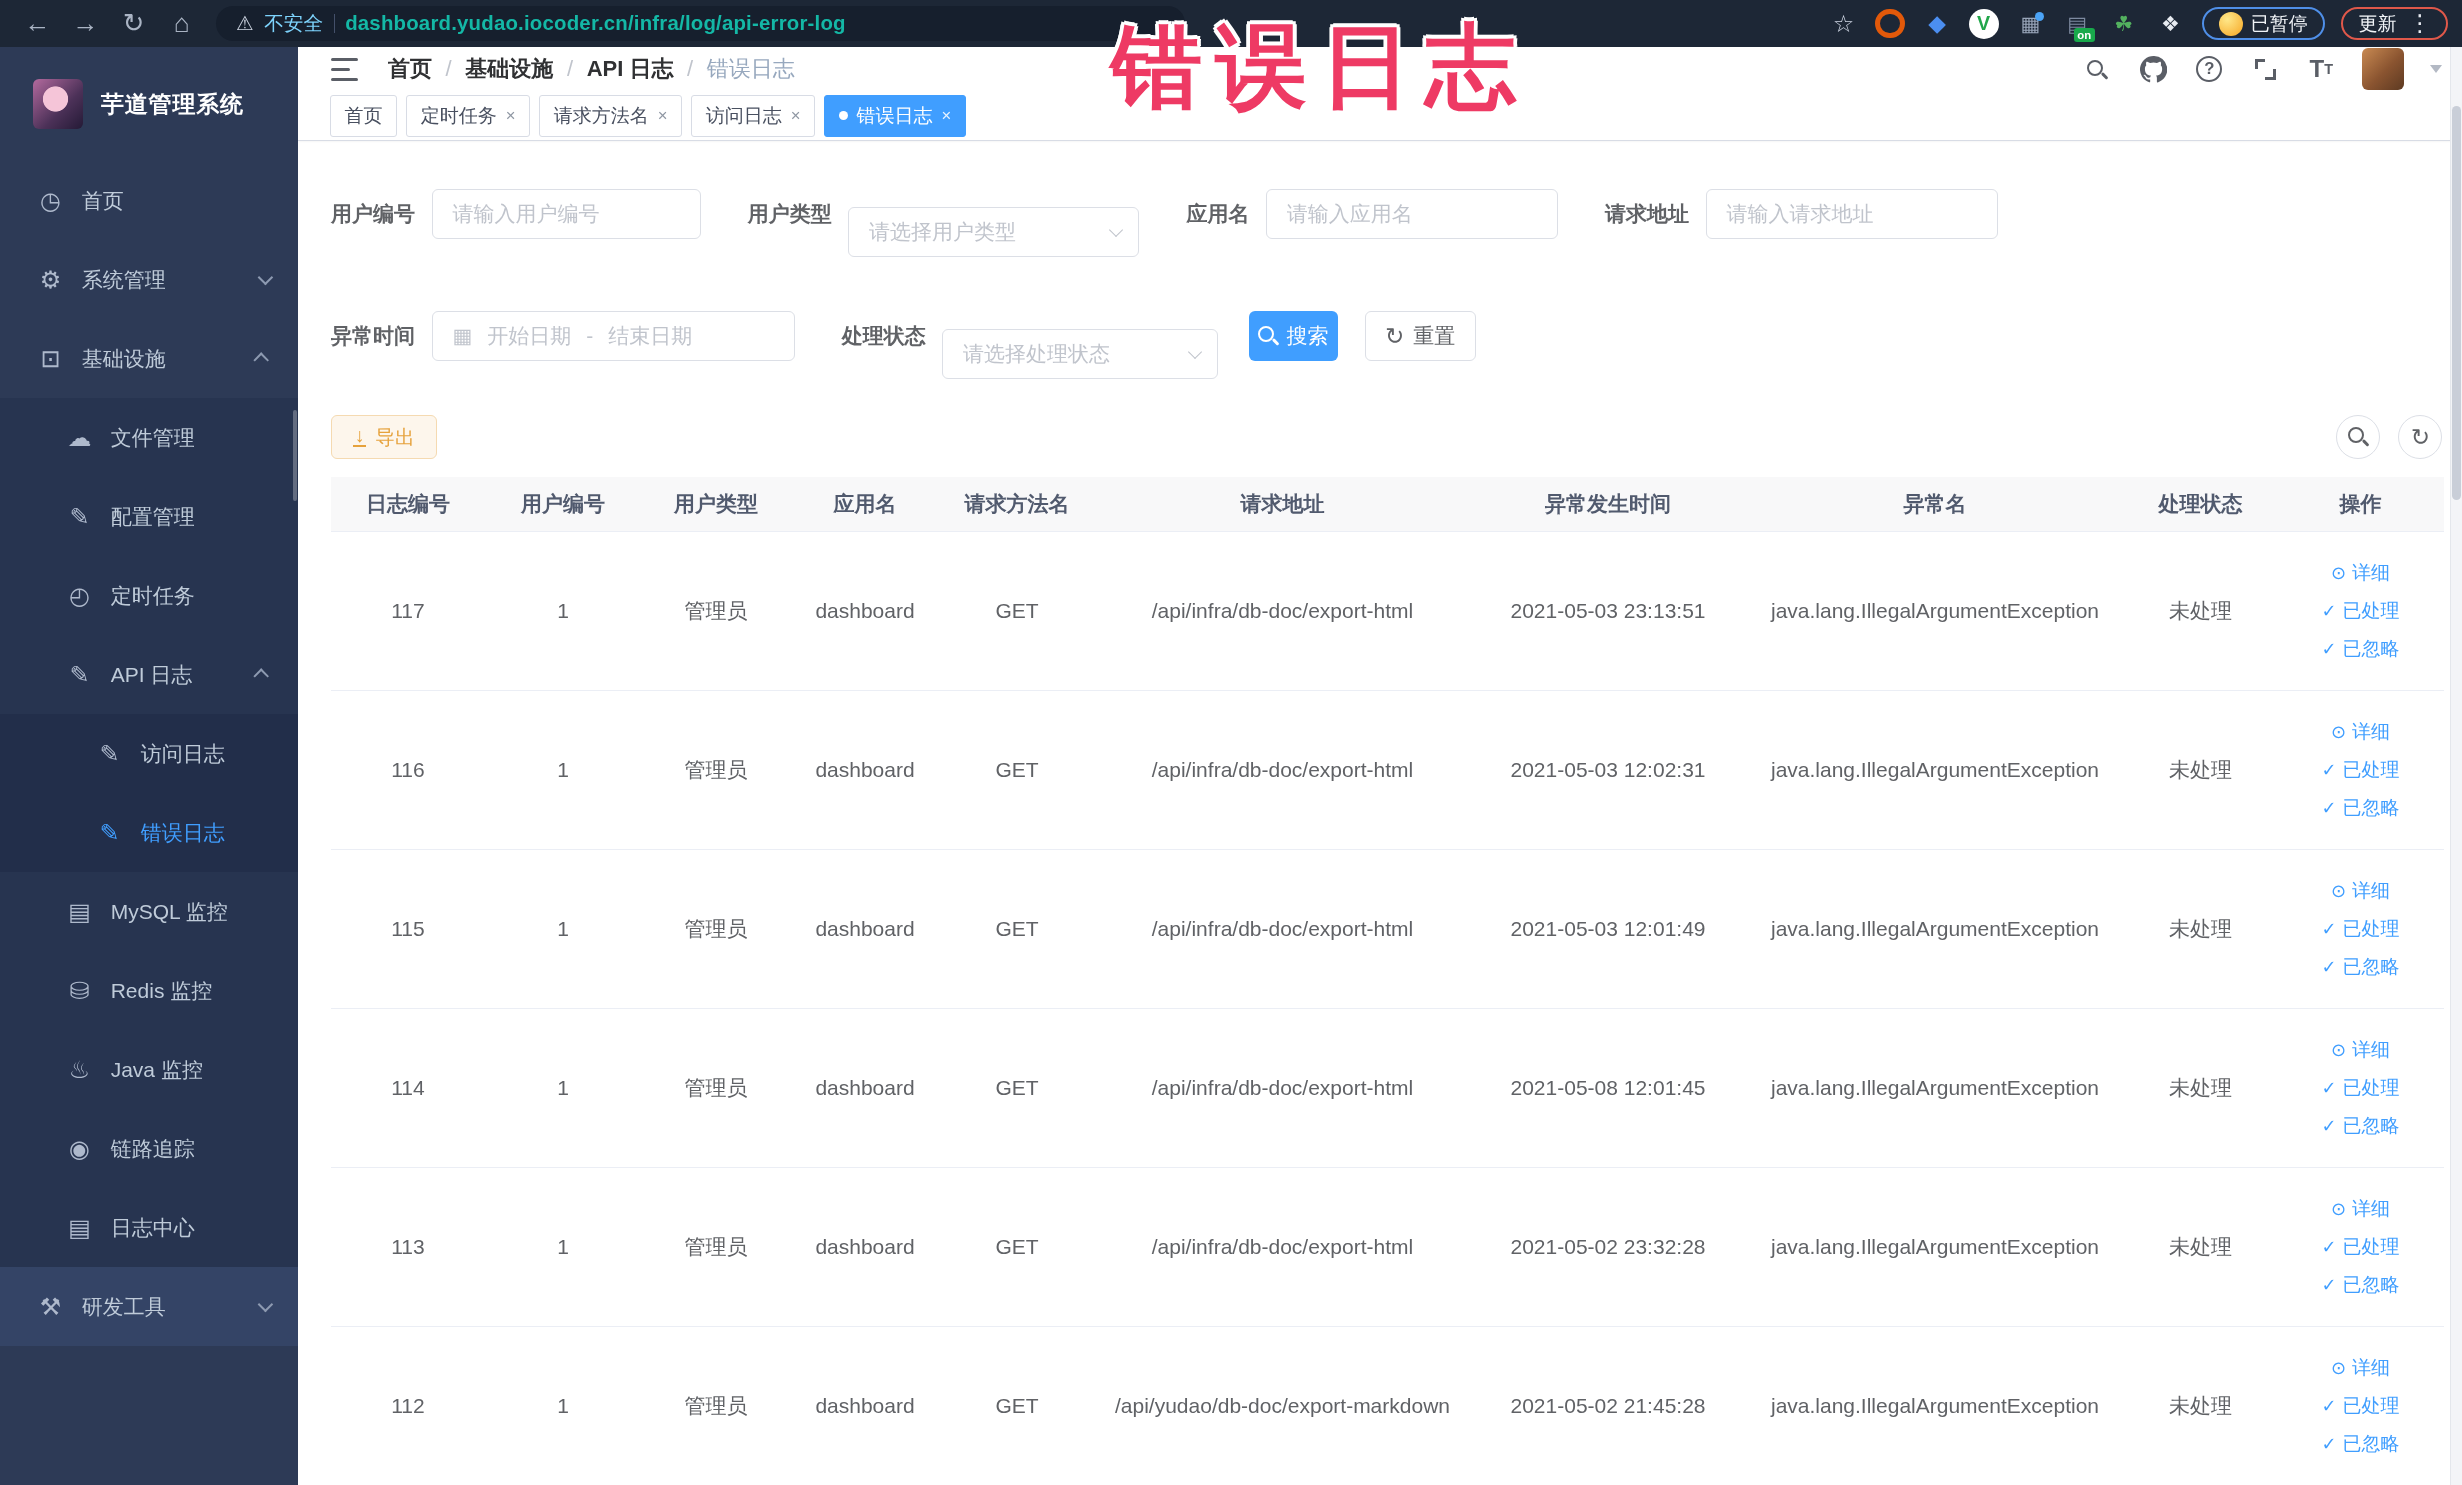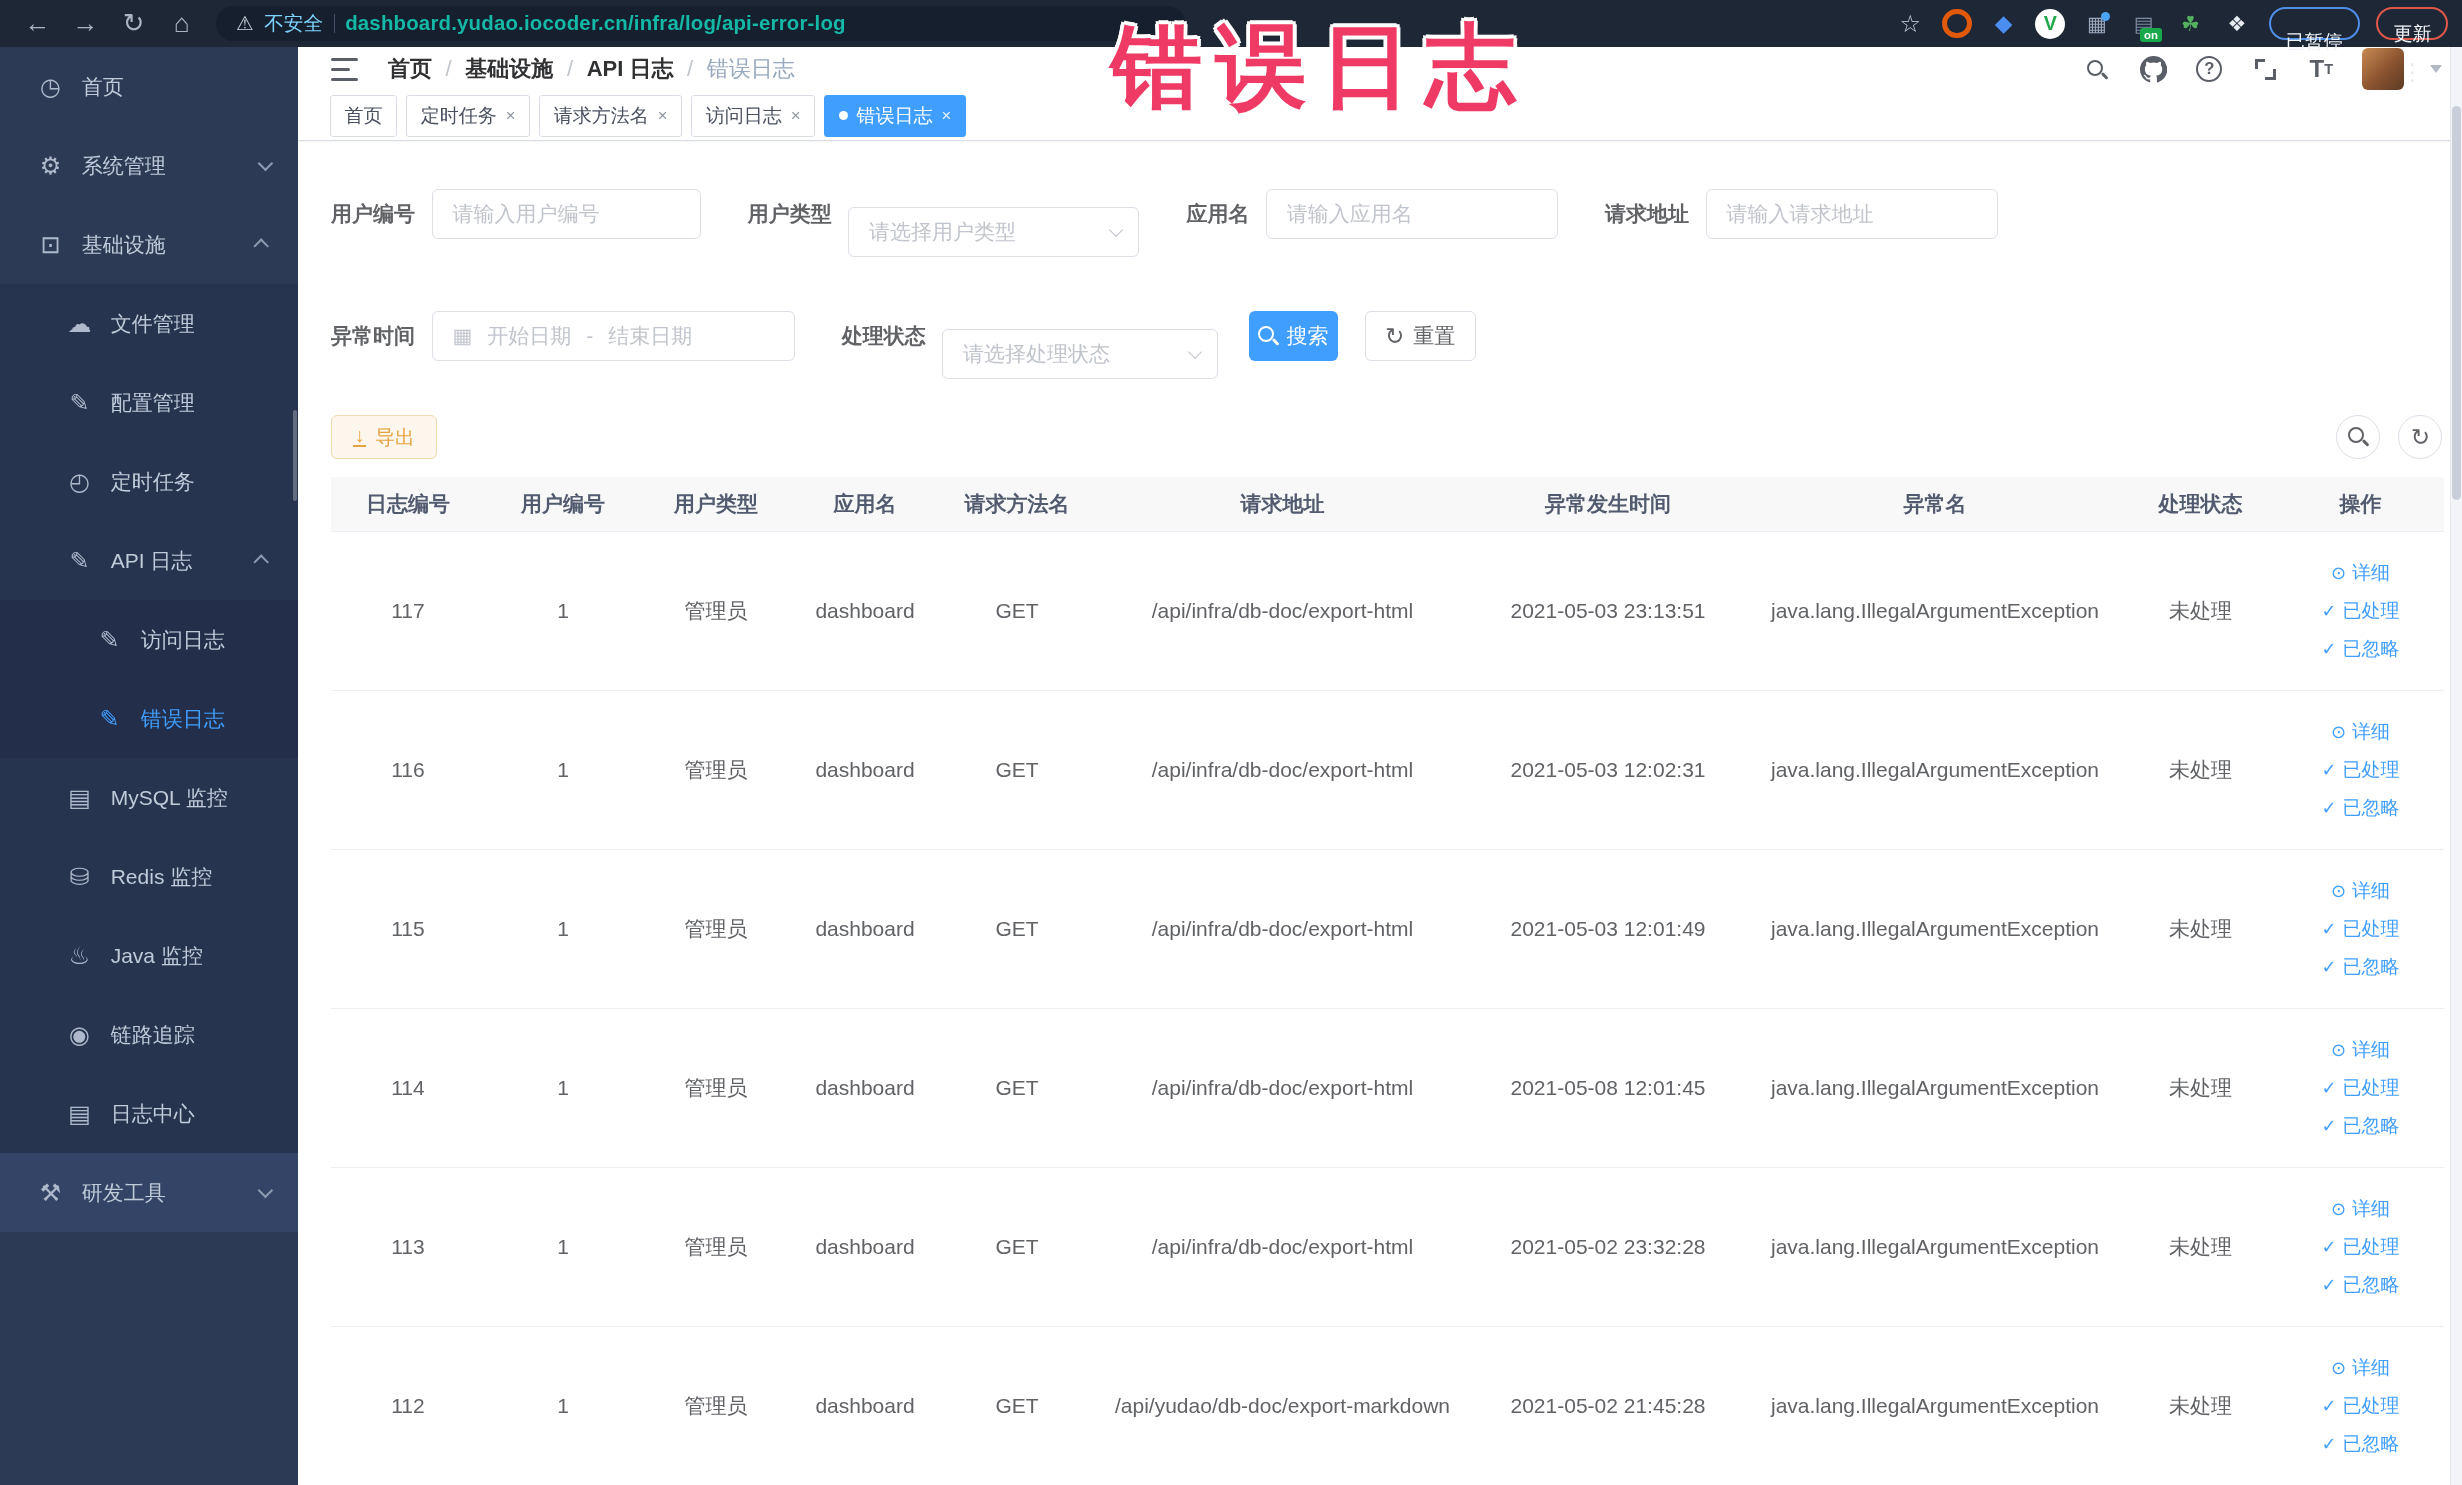--- a/index.html
+++ b/index.html
@@ -21,21 +21,21 @@
   .ext.star { color:#cfd6e4; font-size:24px; }
   .ext.ring::before { content:""; width:19.7px; height:19.7px; border:5.3px solid #e2590a; border-radius:50%; }
   .ext.shield { color:#4b8ef0; font-size:23px; }
   .ext.vgreen { background:#fff; border-radius:50%; color:#21a64a; font-weight:800; font-size:19.7px; }
   .ext.grid { color:#9aa7bb; }
   .ext.grid::after { content:""; position:absolute; right:1.5px; top:3px; width:9px; height:9px; background:#4ba3f5; border-radius:50%; }
   .ext.onbadge { color:#7d8aa0; }
   .ext.onbadge::after { content:"on"; position:absolute; bottom:-3px; right:-3px; background:#18a94b; color:#fff; font-size:11.4px; font-weight:700; padding:0.8px 3.8px; border-radius:3px; }
   .ext.plant { color:#53b15f; }
   .ext.puzzle { color:#e8ecf2; }
-  .pill { display:flex; align-items:center; gap:7.6px; height:33px; border-radius:18px; padding:12px 15px; font-size:19px; color:#f0f3f7; cursor:pointer;flex-direction:column; }
+  .pill { display:flex; align-items:center; gap:7.6px; height:33px; border-radius:18px; padding:1px 15px; font-size:19px; color:#f0f3f7; cursor:pointer; }
   .pill.paused { border:2.3px solid #4f8fe8; }
   .pill.update { border:2.3px solid #e0584a; gap:12px; }
   .face { width:24px; height:24px; border-radius:50%; background:radial-gradient(circle at 35% 30%,#ffe88a,#f6a623); }
   .kebab { color:#e8ecf2; font-size:23px; }
 
   .app { display:flex; height:1439px; }
 
   
   .sidebar { width:298px; background:#2d3a56; color:#bfcbd9; flex:0 0 298px; position:relative; }
   .logo-row { height:114px; display:flex; align-items:center; gap:18px; padding-left:33px; }
@@ -161,20 +161,24 @@
       <span class="pill update">
         <span>更新</span>
         <span class="kebab">⋮</span>
       </span>
     </div>
   </div>
 
   <div class="app">
 
     <aside class="sidebar">
+      <div class="logo-row">
+        <div class="logo-img"></div>
+        <div class="logo-title">芋道管理系统</div>
+      </div>
       <nav id="sidebar-menu">
           <div class="menu-item d0">
             <span class="mi-icon">◷</span>
             <span>首页</span>
           </div>
           <div class="menu-item d0">
             <span class="mi-icon">⚙</span>
             <span>系统管理</span>
             <span class="chev down"></span>
           </div>

